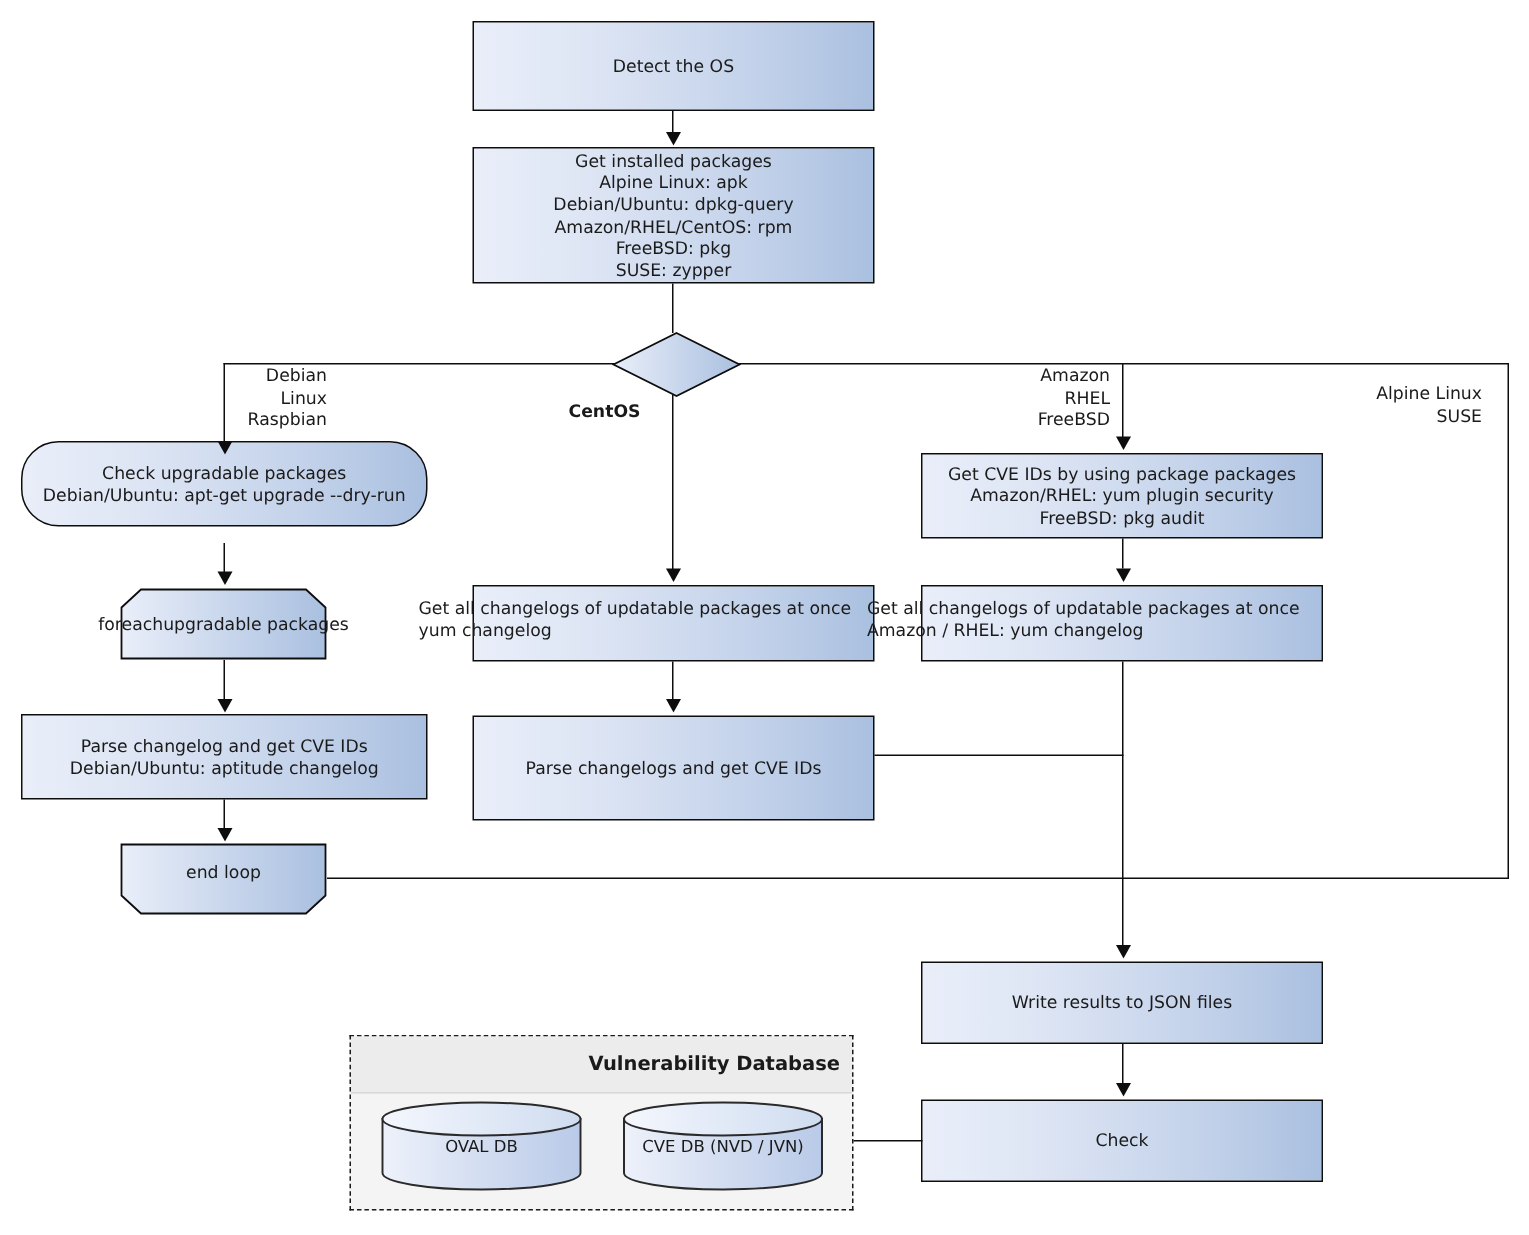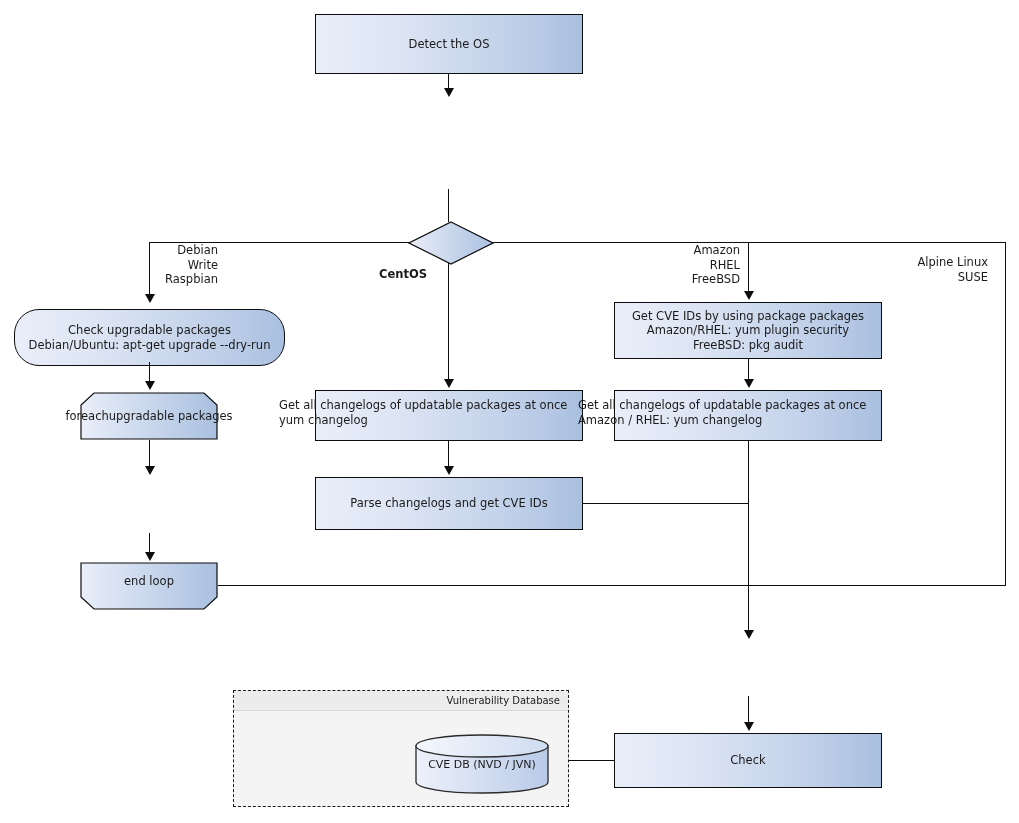--- a/index.html
+++ b/index.html
@@ -68,26 +68,26 @@
   
   .group{
     position:absolute;
     box-sizing:border-box;
     border:1.6px dashed #1a1a1a;
     background:#f4f4f4;
   }
   .group-title{
     position:absolute;
     box-sizing:border-box;
-    height:20px;
+    height:38px;
     background:#ececec;
     border-bottom:1px solid #d8d8d8;
     display:flex;align-items:center;justify-content:flex-end;
     padding-right:8px;
-    font-size:10px;color:#1a1a1a;white-space:nowrap;
+    font-size:13px;color:#1a1a1a;white-space:nowrap;font-weight:bold;
   }
 
   
   .ln{position:absolute;background:#0d0d0d;}
   .ln.h{height:1.4px;}
   .ln.v{width:1.4px;}
 
   .arrow{position:absolute;width:0;height:0;
     border-left:5px solid transparent;
     border-right:5px solid transparent;
@@ -112,90 +112,116 @@
 </style>
 </head>
 <body>
 
 <div id="canvas">
 
   <div class="node" style="left:315px;top:14px;width:268px;height:60px;">
     <span class="txt">Detect the OS</span>
   </div>
 
+  <div class="node" style="left:315px;top:98px;width:268px;height:91px;">
+    <span class="txt"><span class="line">Get installed packages</span><br><span class="line">Alpine Linux: apk</span><br><span class="line">Debian/Ubuntu: dpkg-query</span><br><span class="line">Amazon/RHEL/CentOS: rpm</span><br><span class="line">FreeBSD: pkg</span><br><span class="line">SUSE: zypper</span></span>
+  </div>
 
   <div class="diamond" style="left:408px;top:221px;">
     <svg width="86" height="44" viewBox="0 0 86 44">
       <defs>
         <linearGradient id="gdiam" x1="0" y1="0" x2="1" y2="0">
           <stop offset="0%" stop-color="#e9eef9"></stop>
           <stop offset="100%" stop-color="#aac0e0"></stop>
         </linearGradient>
       </defs>
       <polygon points="43,1 85,22 43,43 1,22" fill="url(#gdiam)" stroke="#0d0d0d" stroke-width="1.2"></polygon>
     </svg>
   </div>
 
-  <div class="node" style="left:14px;top:309px;width:271px;height:57px;border-radius:25px;">
+  <div class="node" style="left:14px;top:294px;width:271px;height:57px;border-radius:25px;">
     <span class="txt"><span class="line">Check upgradable packages</span><br><span class="line">Debian/Ubuntu: apt-get upgrade --dry-run</span></span>
   </div>
 
   <div class="loopstart" style="left:80px;top:392px;">
     <svg width="138" height="48" viewBox="0 0 138 48" preserveAspectRatio="none">
       <defs>
         <linearGradient id="gloop1" x1="0" y1="0" x2="1" y2="0">
           <stop offset="0%" stop-color="#e9eef9"></stop>
           <stop offset="100%" stop-color="#aac0e0"></stop>
         </linearGradient>
       </defs>
       <polygon points="14,1 124,1 137,13 137,47 1,47 1,13" fill="url(#gloop1)" stroke="#0d0d0d" stroke-width="1.2"></polygon>
     </svg>
     <div class="lbl">
         <span class="line">foreach</span>
         <br>
         <span class="line">upgradable  packages</span>
       </div>
   </div>
 
+  <div class="node" style="left:14px;top:476px;width:271px;height:57px;">
+    <span class="txt"><span class="line">Parse changelog and get  CVE IDs</span><br><span class="line">Debian/Ubuntu: aptitude changelog</span></span>
+  </div>
 
   <div class="loopend" style="left:80px;top:562px;">
     <svg width="138" height="48" viewBox="0 0 138 48" preserveAspectRatio="none">
       <defs>
         <linearGradient id="gloop2" x1="0" y1="0" x2="1" y2="0">
           <stop offset="0%" stop-color="#e9eef9"></stop>
           <stop offset="100%" stop-color="#aac0e0"></stop>
         </linearGradient>
       </defs>
       <polygon points="1,1 137,1 137,35 124,47 14,47 1,35" fill="url(#gloop2)" stroke="#0d0d0d" stroke-width="1.2"></polygon>
     </svg>
     <div class="lbl">end loop</div>
   </div>
 
   <div class="node" style="left:315px;top:390px;width:268px;height:51px;"></div>
   <div class="overtxt" style="left:279px;top:398px;width:340px;"><span class="line">Get all changelogs of updatable packages at once</span><br><span class="line">yum changelog</span></div>
 
-  <div class="node" style="left:315px;top:477px;width:268px;height:53px;">
+  <div class="node" style="left:315px;top:477px;width:268px;height:70px;">
     <span class="txt">Parse changelogs and get CVE IDs</span>
   </div>
 
   <div class="node" style="left:614px;top:302px;width:268px;height:57px;">
     <span class="txt"><span class="line">Get CVE IDs by using package packages</span><br><span class="line">Amazon/RHEL: yum plugin security</span><br><span class="line">FreeBSD: pkg audit</span></span>
   </div>
 
   <div class="node" style="left:614px;top:390px;width:268px;height:51px;"></div>
   <div class="overtxt" style="left:578px;top:398px;width:340px;"><span class="line">Get all changelogs of updatable packages at once</span><br><span class="line">Amazon / RHEL: yum changelog</span></div>
 
+  <div class="node" style="left:614px;top:641px;width:268px;height:55px;">
+    <span class="txt">Write results to JSON files</span>
+  </div>
 
   <div class="node" style="left:614px;top:733px;width:268px;height:55px;">
     <span class="txt">Check</span>
   </div>
 
   <div class="group" style="left:233px;top:690px;width:336px;height:117px;">
     <div class="group-title" style="left:0;top:0;width:100%;">Vulnerability Database</div>
 
+    <div class="cyl" style="left:19px;top:42px;">
+      <svg width="136" height="62" viewBox="0 0 136 62" preserveAspectRatio="none">
+        <defs>
+          <linearGradient id="gcyl1" x1="0" y1="0" x2="1" y2="0">
+            <stop offset="0%" stop-color="#edf1fa"></stop>
+            <stop offset="100%" stop-color="#b9cae8"></stop>
+          </linearGradient>
+          <linearGradient id="gcyl1t" x1="0" y1="0" x2="1" y2="0">
+            <stop offset="0%" stop-color="#f4f7fd"></stop>
+            <stop offset="100%" stop-color="#cfdcf0"></stop>
+          </linearGradient>
+        </defs>
+        <path d="M2,13 L2,49 A66,11 0 0 0 134,49 L134,13 Z" fill="url(#gcyl1)" stroke="#2a2a2a" stroke-width="1.3"></path>
+        <ellipse cx="68" cy="13" rx="66" ry="11" fill="url(#gcyl1t)" stroke="#2a2a2a" stroke-width="1.3"></ellipse>
+      </svg>
+      <div class="lbl">OVAL DB</div>
+    </div>
 
     <div class="cyl" style="left:180px;top:42px;">
       <svg width="136" height="62" viewBox="0 0 136 62" preserveAspectRatio="none">
         <defs>
           <linearGradient id="gcyl2" x1="0" y1="0" x2="1" y2="0">
             <stop offset="0%" stop-color="#edf1fa"></stop>
             <stop offset="100%" stop-color="#b9cae8"></stop>
           </linearGradient>
           <linearGradient id="gcyl2t" x1="0" y1="0" x2="1" y2="0">
             <stop offset="0%" stop-color="#f4f7fd"></stop>
@@ -250,21 +276,21 @@
 
   <div class="ln v" style="left:748px;top:441px;height:189px;"></div>
   <div class="arrow" style="left:744px;top:630px;"></div>
 
   <div class="ln v" style="left:748px;top:696px;height:26px;"></div>
   <div class="arrow" style="left:744px;top:722px;"></div>
 
   <div class="ln h" style="left:569px;top:760px;width:46px;"></div>
 
   <div class="elabel r" style="left:100px;top:243px;width:118px;">Debian
-Write
+Linux
 Raspbian</div>
 
   <div class="elabel c" style="left:366px;top:267px;width:74px;font-weight:bold;">CentOS</div>
 
   <div class="elabel r" style="left:860px;top:255px;width:128px;">Alpine Linux
 SUSE</div>
 
   <div class="elabel r" style="left:620px;top:243px;width:120px;">Amazon
 RHEL
 FreeBSD</div>

